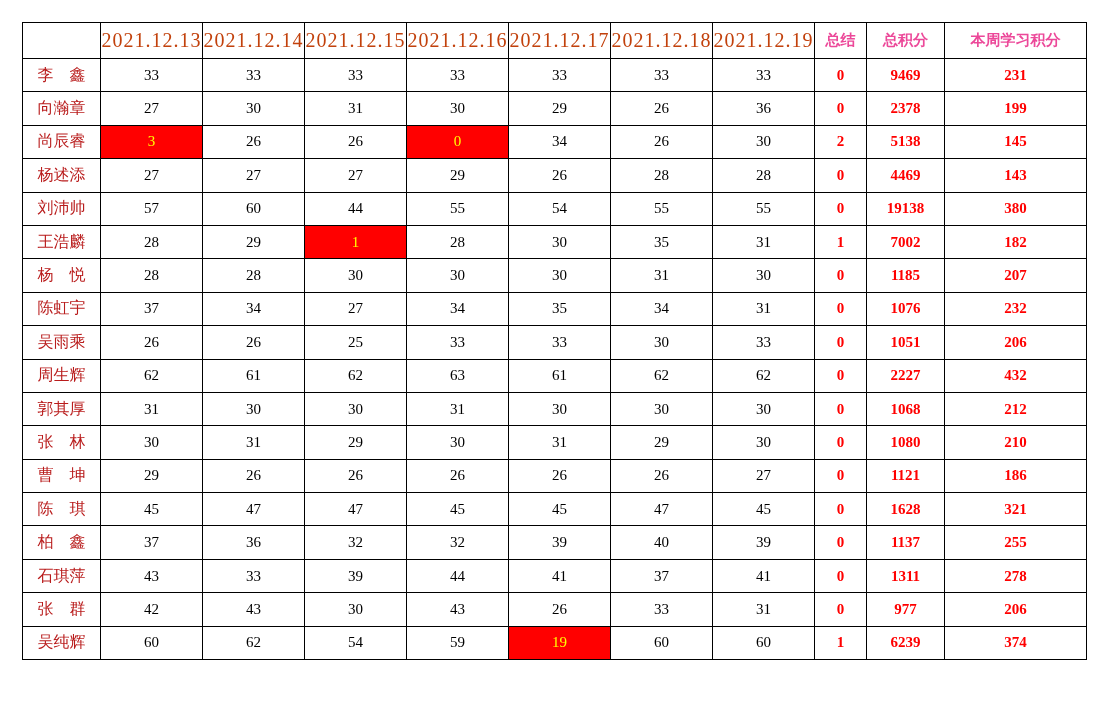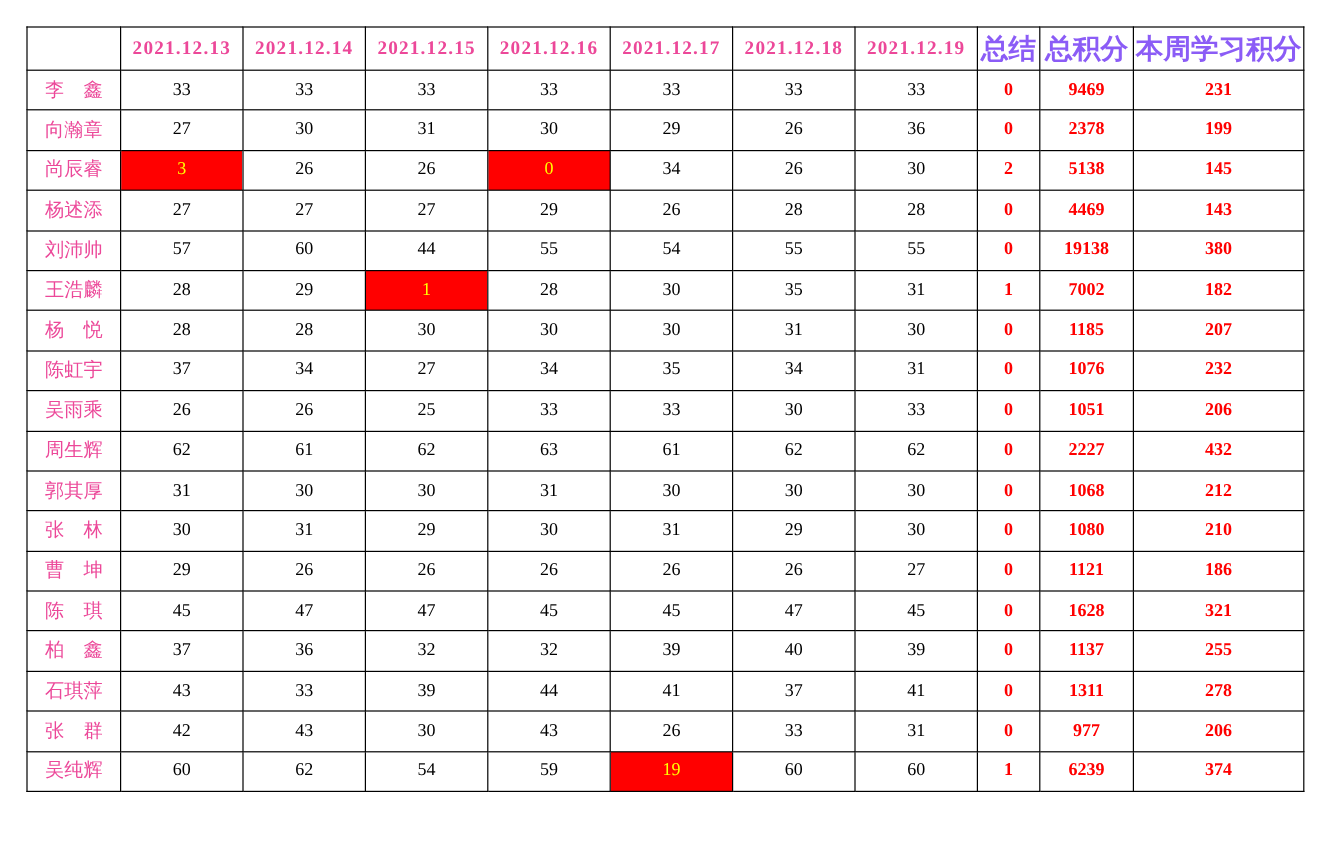--- a/index.html
+++ b/index.html
@@ -30,33 +30,33 @@
     text-align: center;
     vertical-align: middle;
     padding: 0;
     overflow: hidden;
     white-space: nowrap;
   }
   .score-table thead tr { height: 36px; }
   .score-table tbody tr { height: 33.4px; }
   th.corner { background: #ffffff; }
   th.date-head {
+    font-weight: normal;
+    font-size: 20px;
+    color: #c2410c;
+    letter-spacing: 1px;
+  }
+  th.red-head {
+    color: #ec4899;
     font-weight: bold;
-    font-size: 16px;
-    color: #ec4899;
-    letter-spacing: 1px;
-  }
-  th.red-head {
-    color: #8b5cf6;
-    font-weight: bold;
-    font-size: 23px;
+    font-size: 15px;
   }
   td.name-cell {
     font-size: 16px;
-    color: #ec4899;
+    color: #b91c1c;
   }
   td.num-cell {
     font-size: 15px;
     color: #000000;
   }
   td.red-num {
     color: #ff0000;
     font-weight: bold;
     font-size: 15px;
   }

